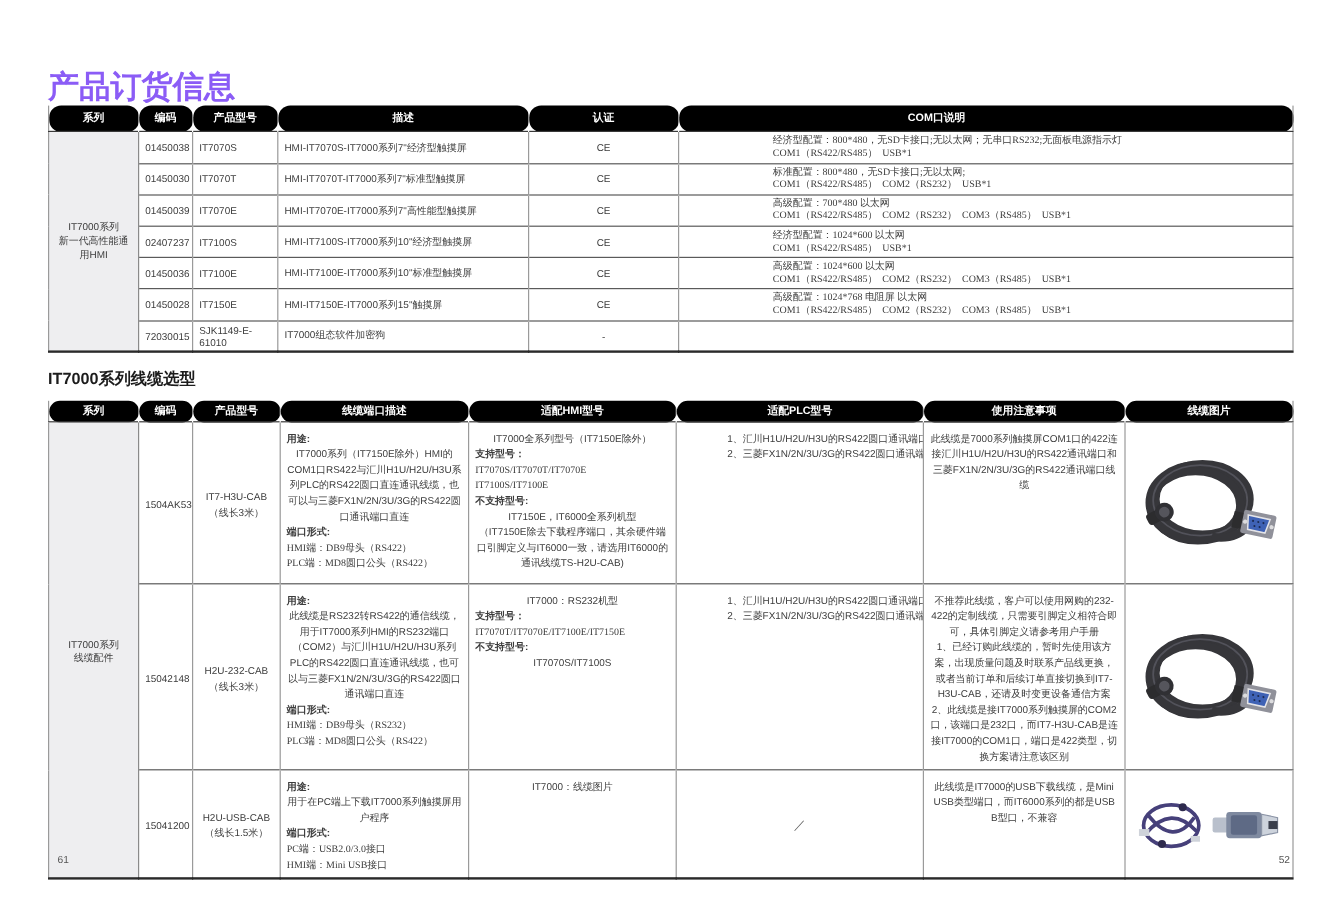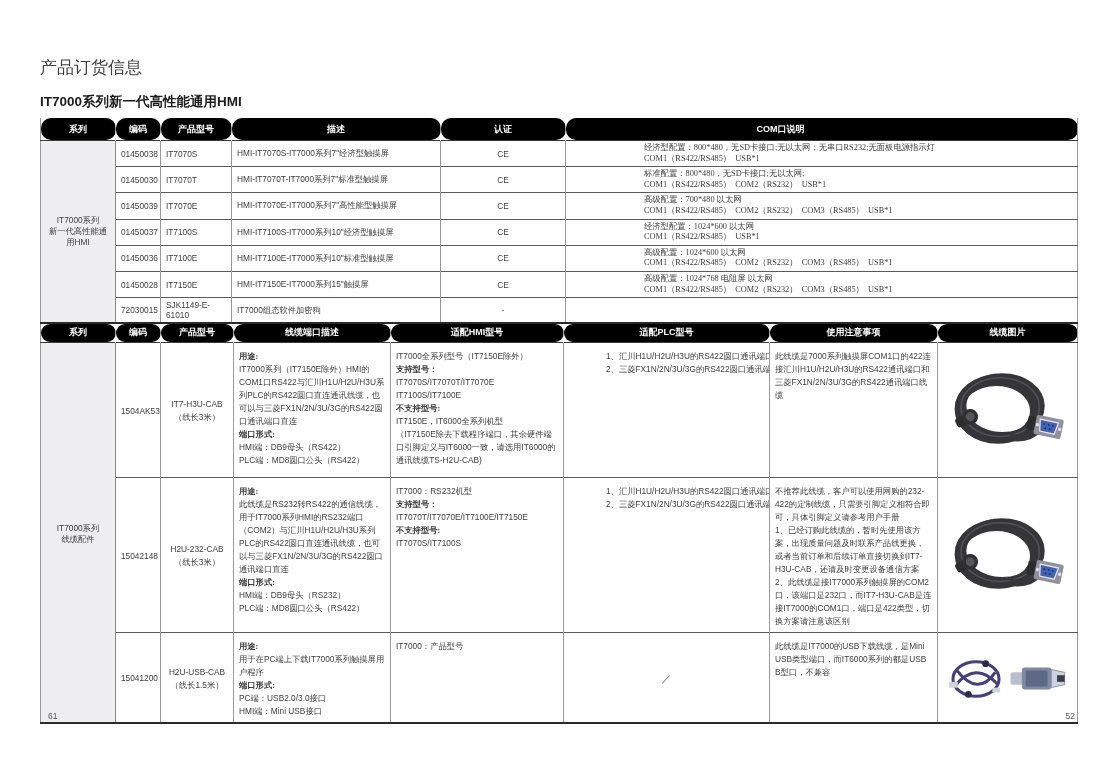--- a/index.html
+++ b/index.html
@@ -1,21 +1,21 @@
 <!DOCTYPE html>
 <html><head>
 <meta charset="utf-8">
 <style>
   * { box-sizing: border-box; }
   html,body { margin:0; padding:0; background:#fff; }
   .page { position:relative; width:1117px; height:758px; background:#fff; overflow:hidden;
           font-family:"Liberation Sans","DejaVu Sans",sans-serif; }
   .content { position:absolute; left:40px; top:0; width:1037px; }
 
-  .doc-title { color:#404040; font-size:17px; font-weight:normal; margin:58px 0 0 0; line-height:1.15; }
+  .doc-title { color:#8b5cf6; font-size:26px; font-weight:bold; margin:58px 0 0 0; line-height:1.15; }
   .section-title { color:#1c1c1c; font-size:13.5px; font-weight:bold; margin:17px 0 9px 0; line-height:1.1; }
   .section-title.second { margin-top:15px; margin-bottom:10px; }
 
   table { border-collapse:collapse; table-layout:fixed; width:1037px;
           border-left:1px solid #9a9a9a; border-right:1px solid #9a9a9a; border-bottom:2px solid #2a2a2a; }
   th { background:#000000; color:#fff; font-size:9px; font-weight:bold; height:18px;
        text-align:center; padding:0; border-right:1px solid rgba(255,255,255,.55);border-radius:10px; }
   th:last-child { border-right:none; }
   td { border-top:1px solid #5a5a5a; border-right:1px solid #9a9a9a;
        font-size:8.3px; color:#3c3c3c; padding:2px 5px; vertical-align:middle; overflow:hidden; }
@@ -27,43 +27,42 @@
   .t1 .series { background:#EEEEF0; text-align:center; white-space:pre-line; line-height:1.35; border-right:1px solid #8a8a8a; }
   .t1 .cert { text-align:center;margin-left:29px; }
   .t1 .com { white-space:pre-wrap; padding-left:78px; line-height:1.28;font-family:Liberation Serif, serif; }
   .t1 th.com-h { padding-right:82px; }
 
   
   .t2 td { vertical-align:top; padding:7px 5px 4px 5px; line-height:13px; }
   .t2 td.mid { vertical-align:middle; text-align:center; }
   .t2 .series { background:#EEEEF0; white-space:pre-line; line-height:1.35; vertical-align:middle; text-align:center; border-right:1px solid #8a8a8a; }
   .t2 .model { white-space:pre-line; }
-  .t2 .pre { white-space:pre-wrap; }
-  .t2 .mono-lines { white-space:pre; }
+  .t2 .pre { white-space:pre-wrap;text-align:center; }
+  .t2 .mono-lines { white-space:pre;font-family:Liberation Serif, serif; }
   .t2 .plc { padding-left:42px; white-space:pre;text-align:center; }
   .t2 .plc-center { vertical-align:middle; text-align:center; font-size:10px; color:#555; }
-  .b { font-weight:bold;font-family:Liberation Serif, serif; }
+  .b { font-weight:bold; }
   .img-cell { text-align:center; vertical-align:middle !important; padding:3px; }
   .usb-imgs { display:flex; align-items:center; justify-content:center; gap:4px; }
 
   .row-h1 { height:135px; } .row-h2 { height:138px; } .row-h3 { height:80px; }
 
   .page-num { position:absolute; top:711px; font-size:8.5px; color:#555; }
   .page-num.left { left:48px; }
   .page-num.right { right:42px; }
 </style>
 </head>
 <body>
 
 <div class="page">
   <div class="content">
 
     <h1 class="doc-title">产品订货信息</h1>
 
-    <h2 class="section-title">IT7000系列新一代高性能通用HMI</h2>
 
     <table class="t1">
       <colgroup>
         <col style="width:75px">
           <col style="width:45px">
           <col style="width:71px">
         <col style="width:209px">
           <col style="width:125px">
           <col style="width:512px">
       </colgroup>
@@ -98,21 +97,21 @@
         </tr>
         <tr>
           <td>01450039</td>
           <td>IT7070E</td>
           <td>HMI-IT7070E-IT7000系列7"高性能型触摸屏</td>
           <td class="cert">CE</td>
           <td class="com">高级配置：700*480 以太网
 COM1（RS422/RS485）  COM2（RS232）  COM3（RS485）  USB*1</td>
         </tr>
         <tr>
-          <td>01450037</td>
+          <td>02407237</td>
           <td>IT7100S</td>
           <td>HMI-IT7100S-IT7000系列10"经济型触摸屏</td>
           <td class="cert">CE</td>
           <td class="com">经济型配置：1024*600 以太网
 COM1（RS422/RS485）  USB*1</td>
         </tr>
         <tr>
           <td>01450036</td>
           <td>IT7100E</td>
           <td>HMI-IT7100E-IT7000系列10"标准型触摸屏</td>
@@ -131,20 +130,21 @@
         <tr>
           <td>72030015</td>
           <td>SJK1149-E-61010</td>
           <td>IT7000组态软件加密狗</td>
           <td class="cert">-</td>
           <td class="com"></td>
         </tr>
       </tbody>
     </table>
 
+    <h2 class="section-title second">IT7000系列线缆选型</h2>
 
     <table class="t2">
       <colgroup>
         <col style="width:75px">
           <col style="width:45px">
           <col style="width:73px">
           <col style="width:157px">
         <col style="width:173px">
           <col style="width:206px">
           <col style="width:168px">
@@ -274,21 +274,21 @@
           <td class="mid model">H2U-USB-CAB
 （线长1.5米）</td>
           <td>
             <div class="b">用途:</div>
             <div class="pre">用于在PC端上下载IT7000系列触摸屏用户程序</div>
             <div class="b">端口形式:</div>
             <div class="mono-lines">PC端：USB2.0/3.0接口
 HMI端：Mini USB接口</div>
           </td>
           <td>
-            <div class="pre">IT7000：产品型号</div>
+            <div class="pre">IT7000：线缆图片</div>
           </td>
           <td class="plc-center">／</td>
           <td class="pre">此线缆是IT7000的USB下载线缆，是Mini USB类型端口，而IT6000系列的都是USB B型口，不兼容</td>
           <td class="img-cell">
             <div class="usb-imgs">
               <svg viewBox="0 0 60 50" width="58" height="48">
                 <g fill="none" stroke="#46407a" stroke-width="3.2">
                   <ellipse cx="30" cy="25" rx="24" ry="18"></ellipse>
                   <path d="M8 32 Q30 6 52 30"></path>
                   <path d="M10 16 Q32 44 50 18"></path>

